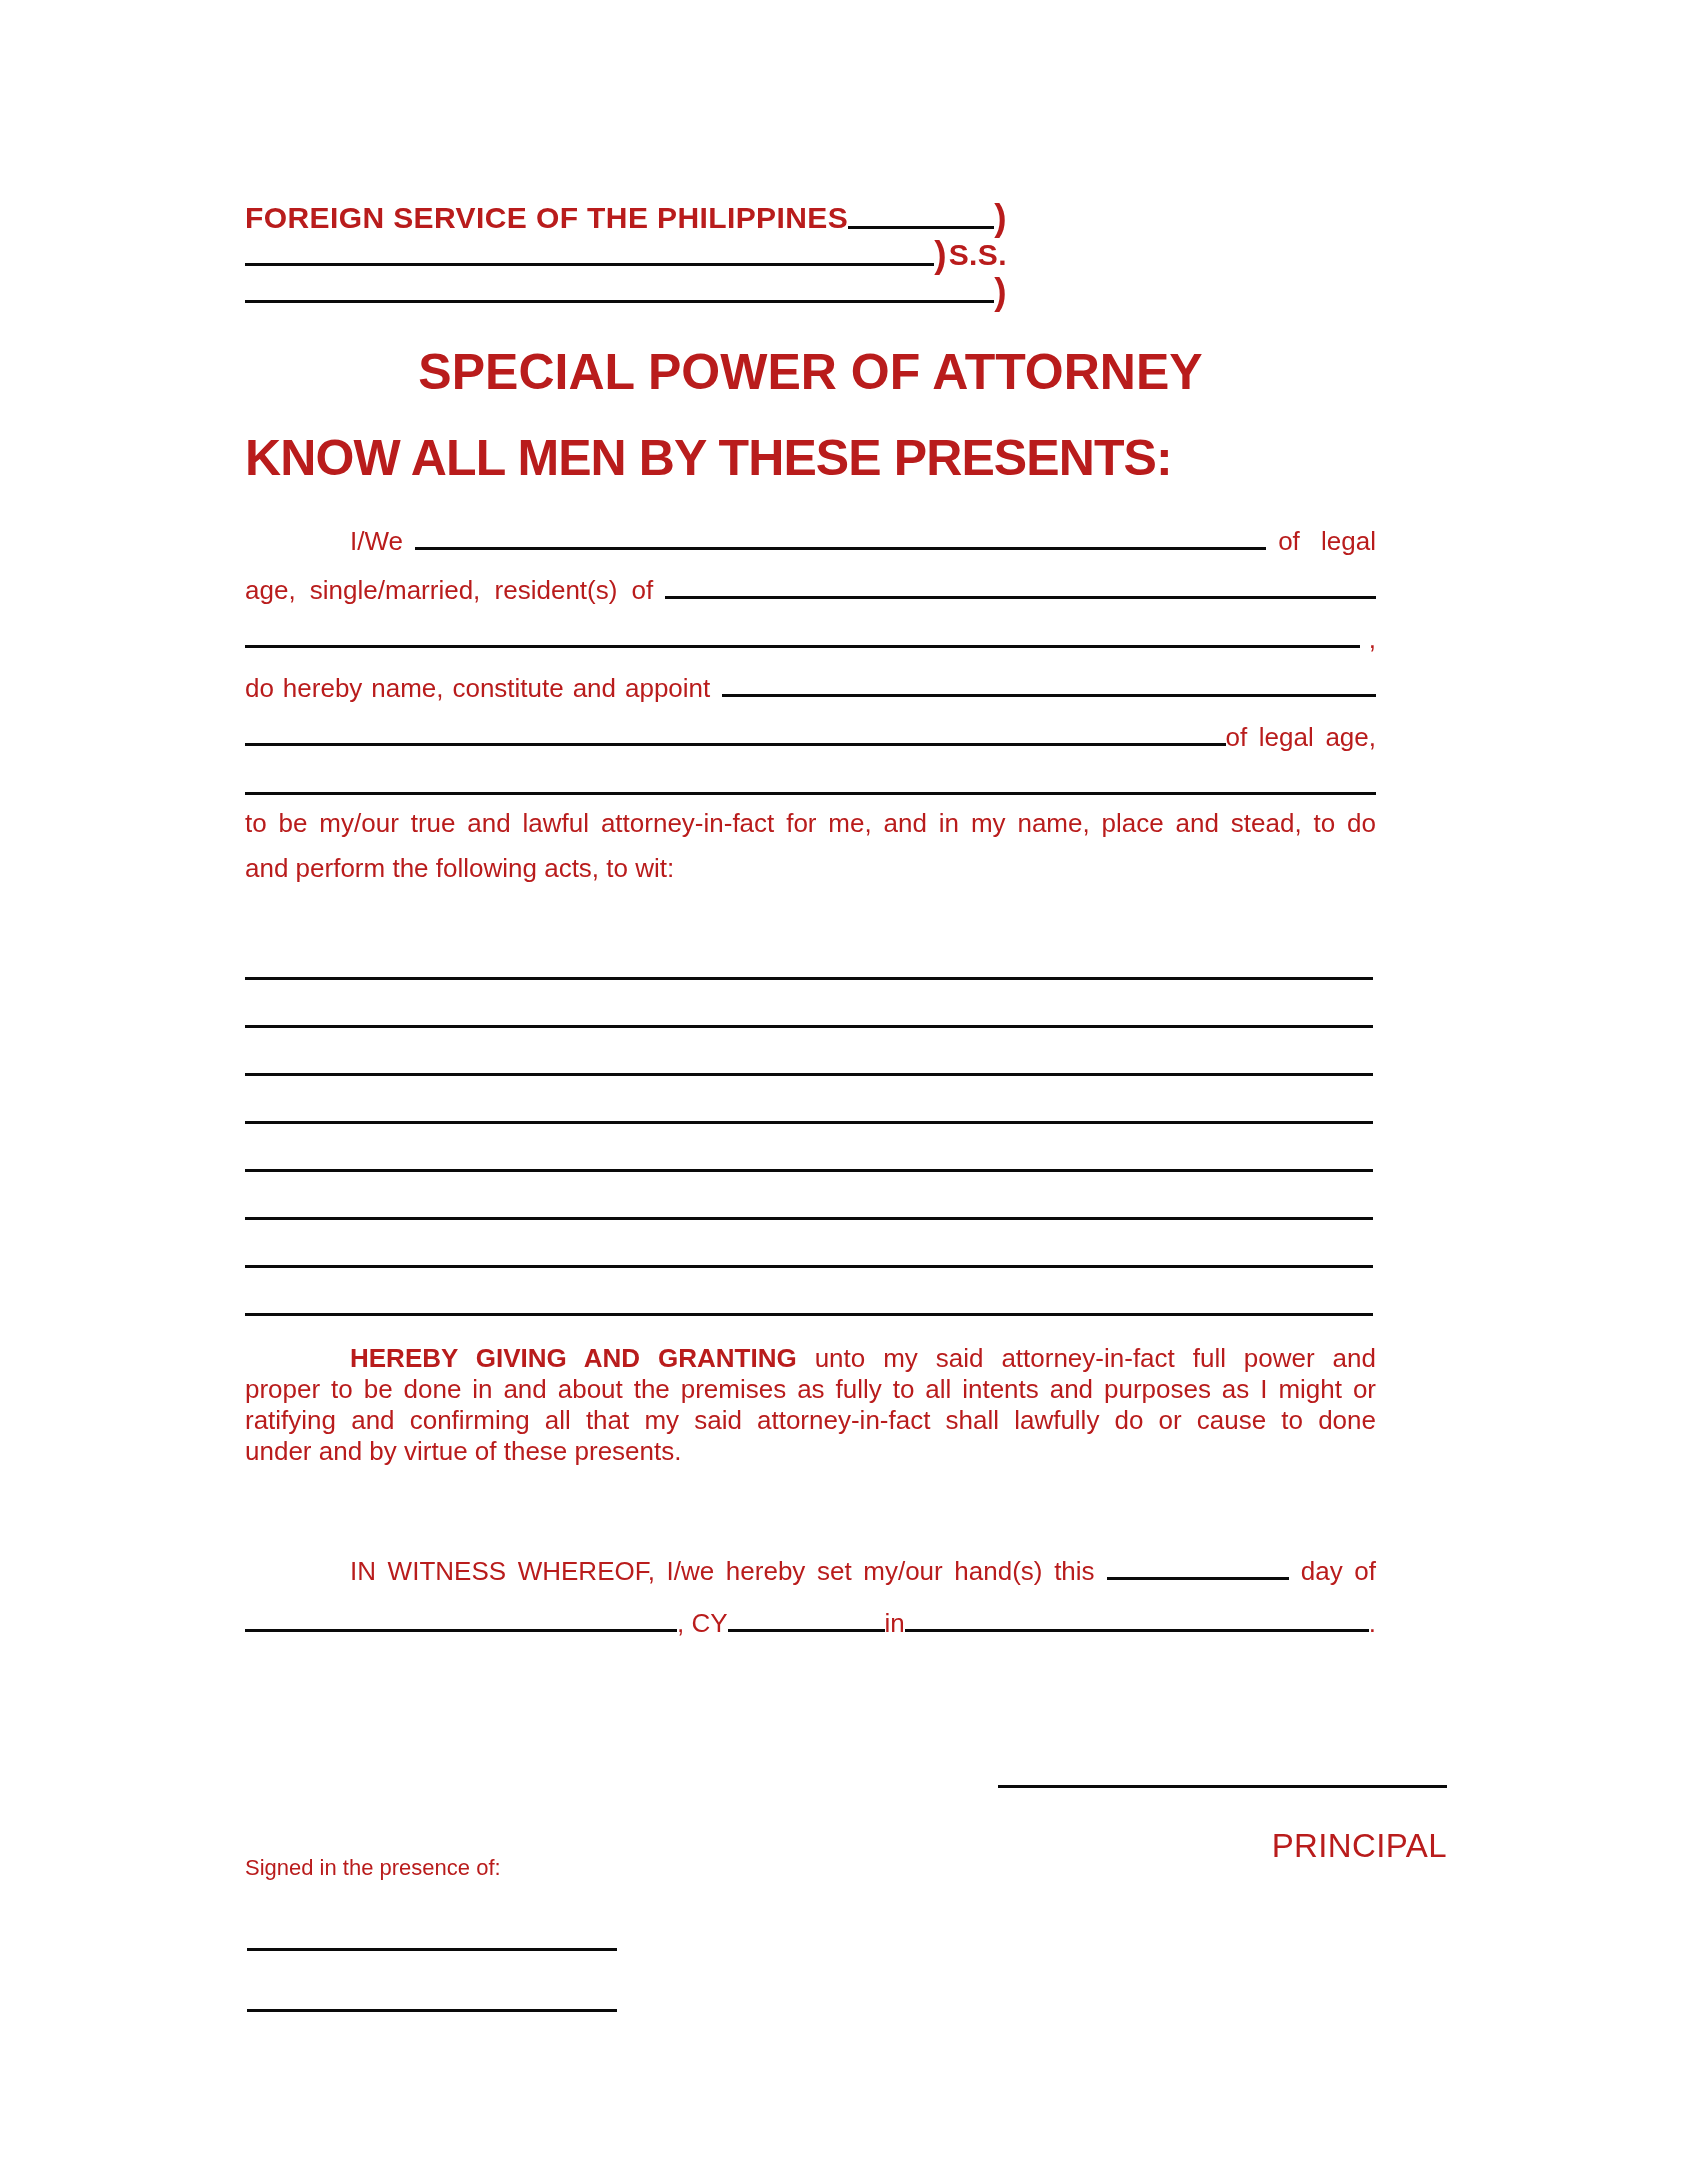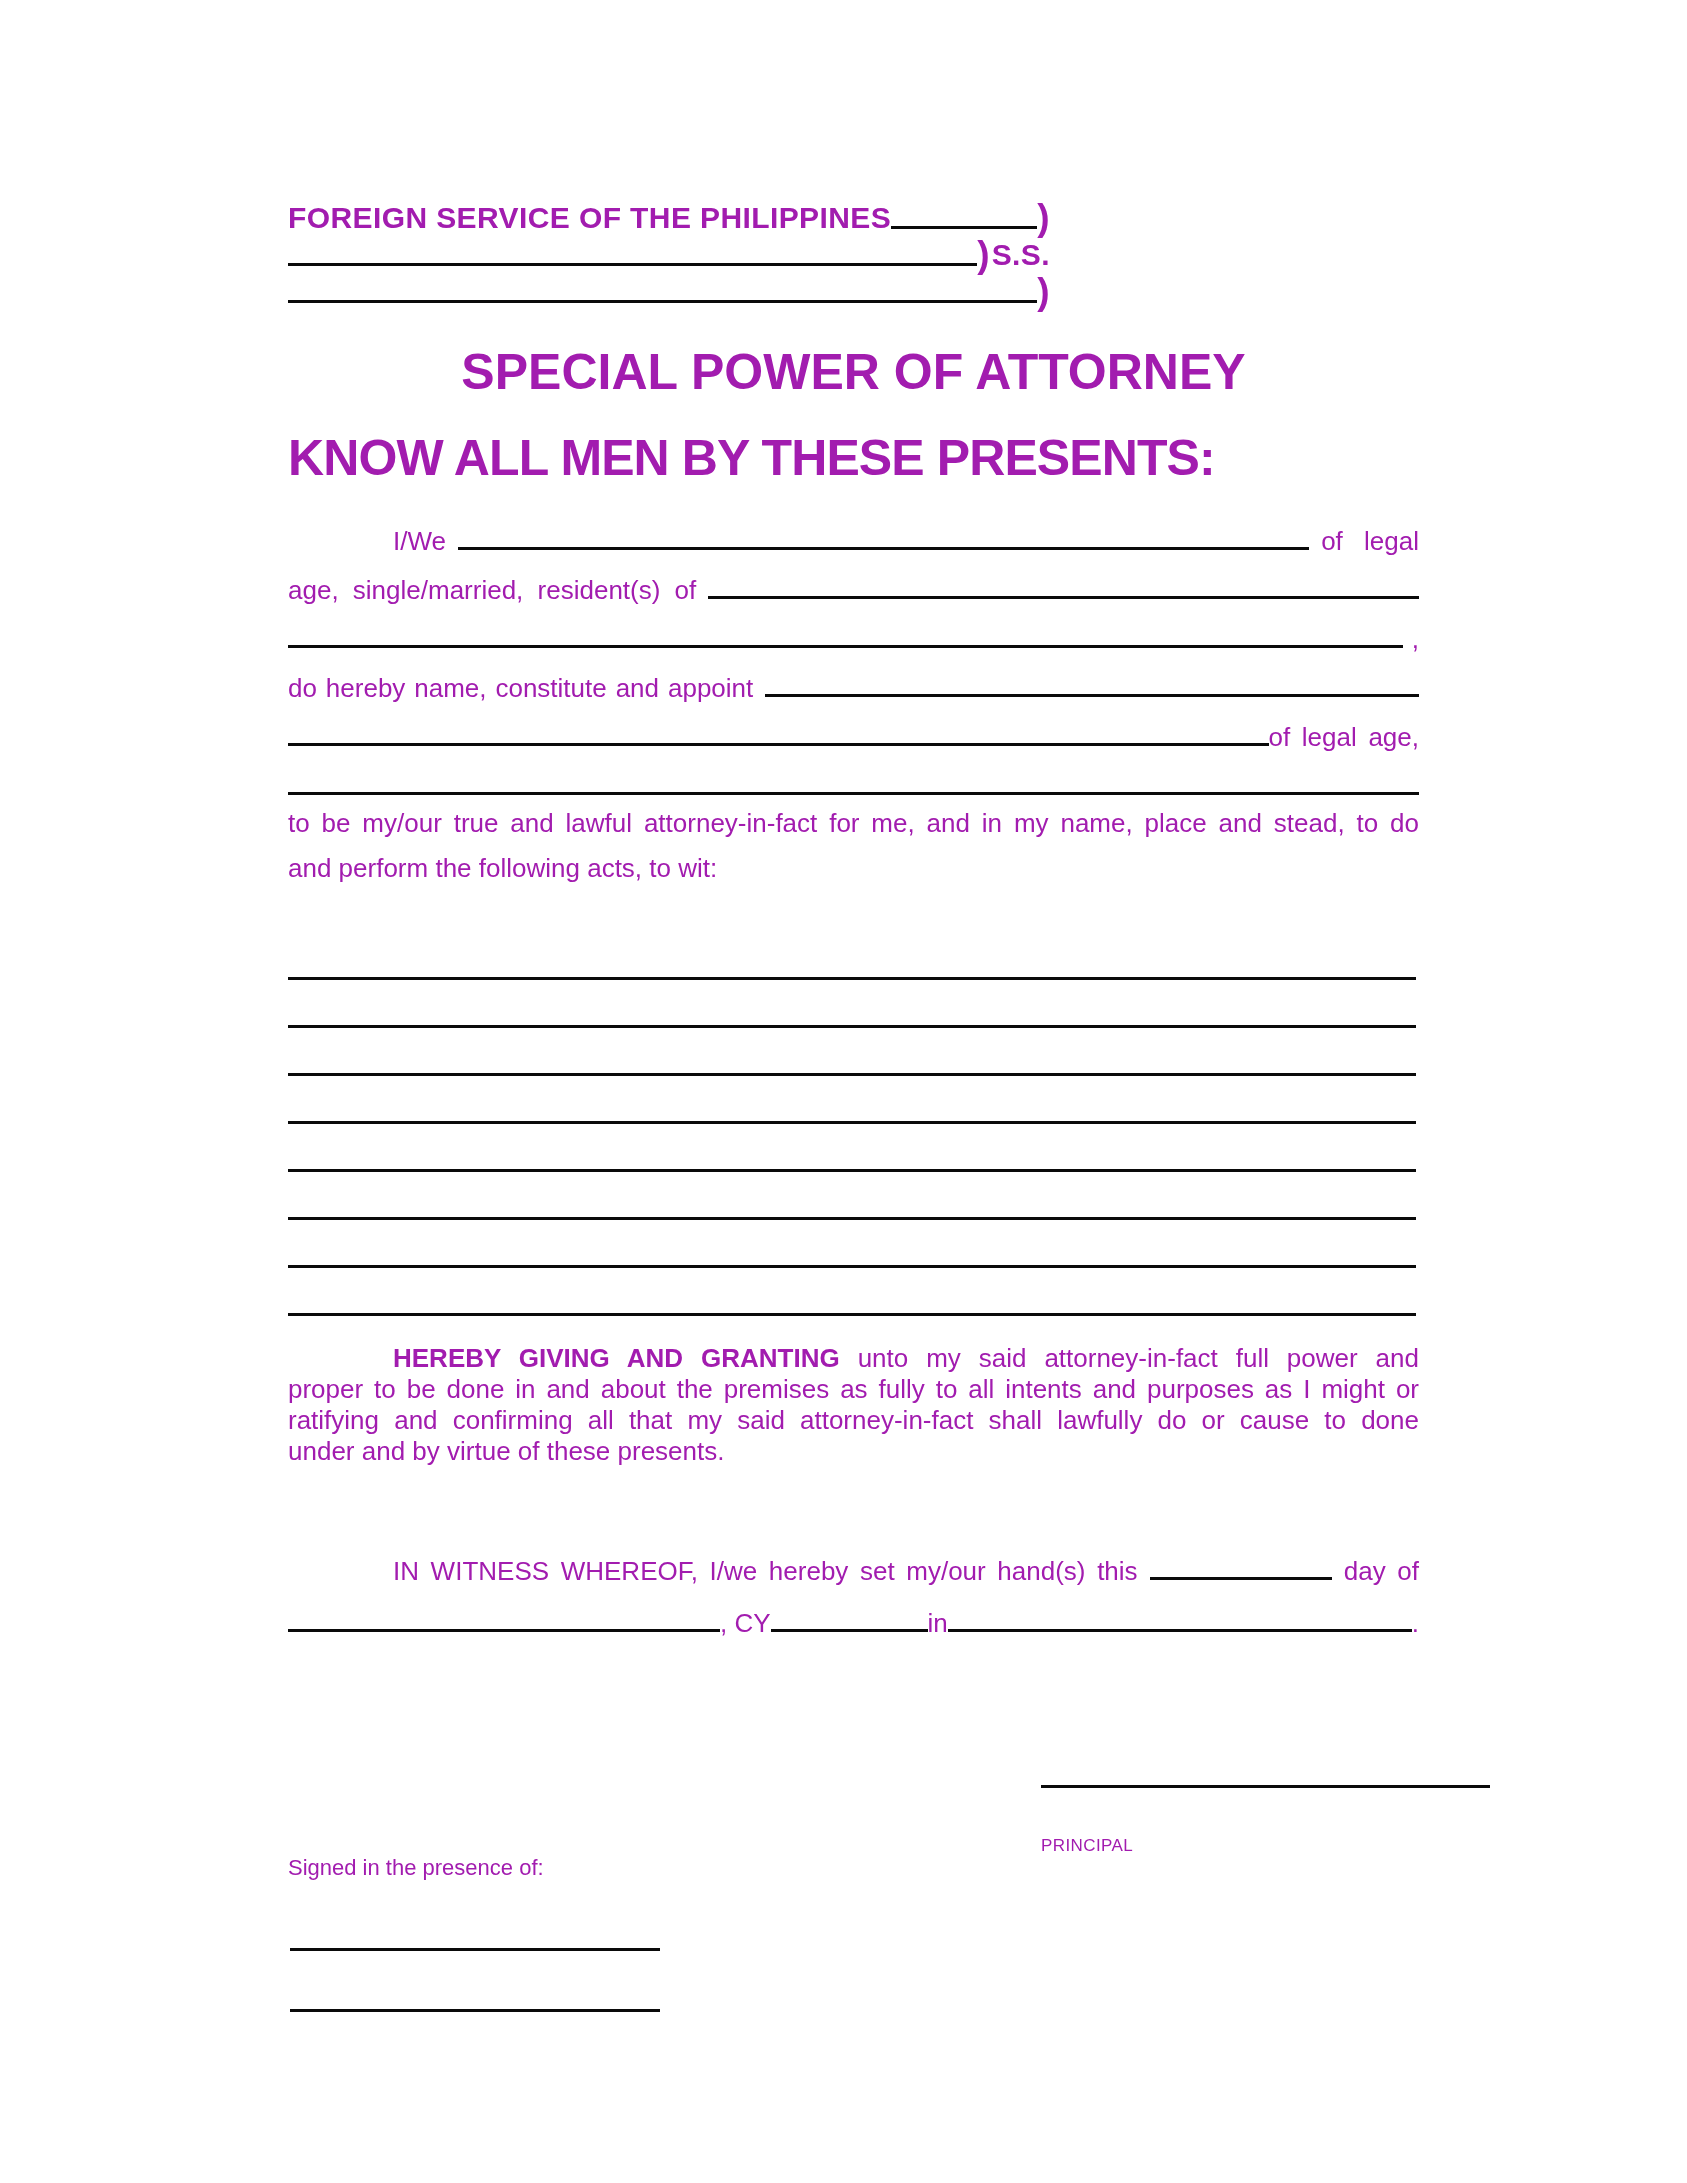--- a/index.html
+++ b/index.html
@@ -2,23 +2,22 @@
 <html style="font-size:14px"><head>
 <meta charset="utf-8">
 <style>
   html, body { margin: 0; padding: 0; background: #ffffff; }
   .page {
     position: relative;
     width: 1624px;
     height: 2184px;
     background: #ffffff;
     font-family: "Liberation Sans", "DejaVu Sans", sans-serif;
-    color: #a21caf;
+    color: #b91c1c;
     overflow: hidden;
-    margin-left: 43px;
   }
   .abs { position: absolute; }
 
   
   .header-block { left: 245px; top: 196px; width: 762px; }
   .h-row {
     display: flex; align-items: flex-end; height: 37px;
     font-weight: bold; font-size: 30px; letter-spacing: 0.4px; white-space: nowrap;
   }
   .h-row .txt { line-height: 31px; }
@@ -65,21 +64,21 @@
   .w1 { height: 38px; display: flex; align-items: flex-end; }
   .w2 { margin-top: 21px; height: 31px; display: flex; align-items: flex-end; }
   .w495 { flex: 0 0 432px; }
   .w180 { flex: 0 0 157px; }
   .w2 .txt, .w1 .txt { line-height: 30px; white-space: nowrap; }
 
   
   .principal-sig { left: 998px; top: 1785px; width: 449px; }
   .sig-line { height: 0; border-bottom: 3.5px solid #0a0a0a; }
   .sig-label {
-    margin-top: 45px; text-align: left; font-size: 17px;
+    margin-top: 45px; text-align: right; font-size: 33px;
     letter-spacing: 0.4px; line-height: 26px;
   }
 
   
   .presence-label { left: 245px; top: 1852px; font-size: 22px; line-height: 31px; white-space: nowrap; }
   .witness-lines { left: 247px; top: 1948px; width: 370px; }
   .witness-lines .wrule { height: 0; border-bottom: 3.5px solid #0a0a0a; margin-bottom: 58px; }
 </style>
 </head>
 <body>

